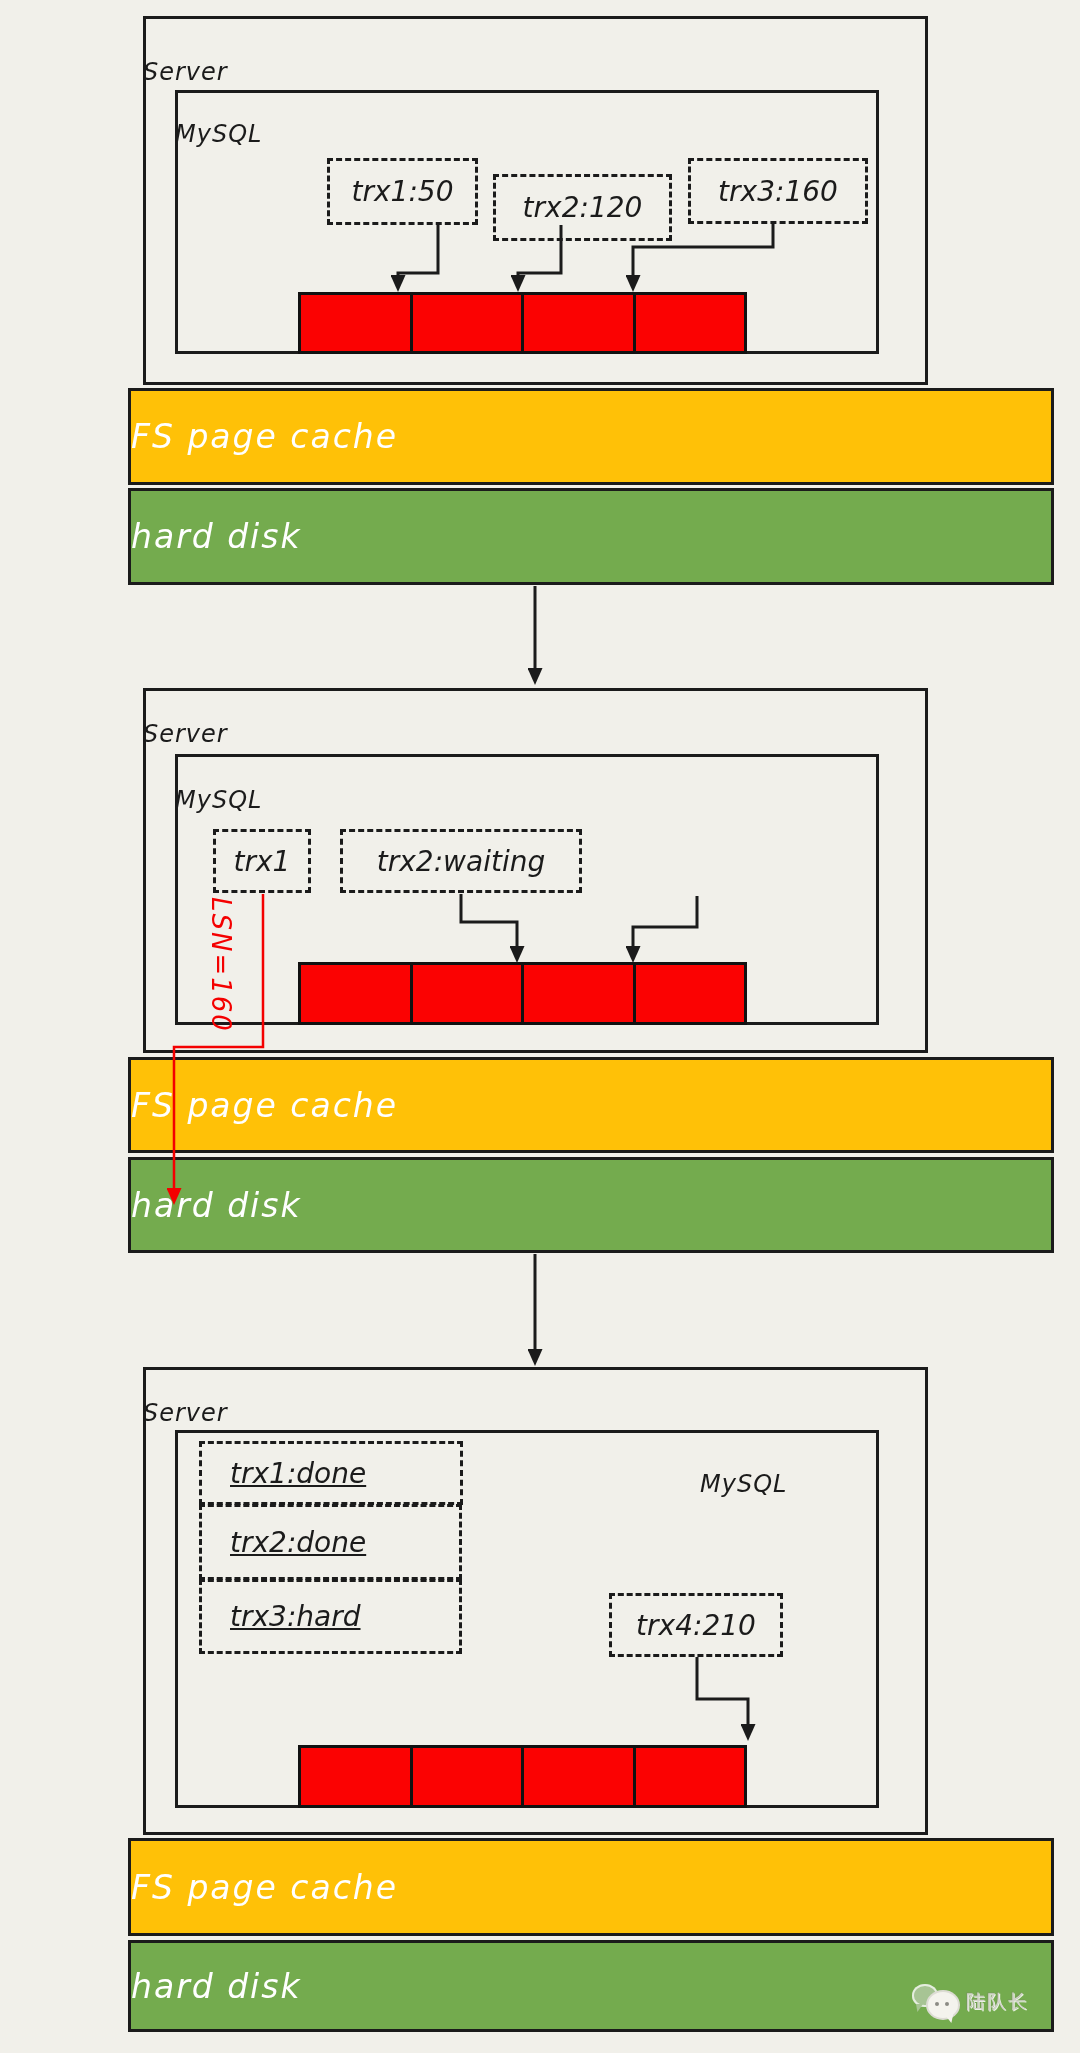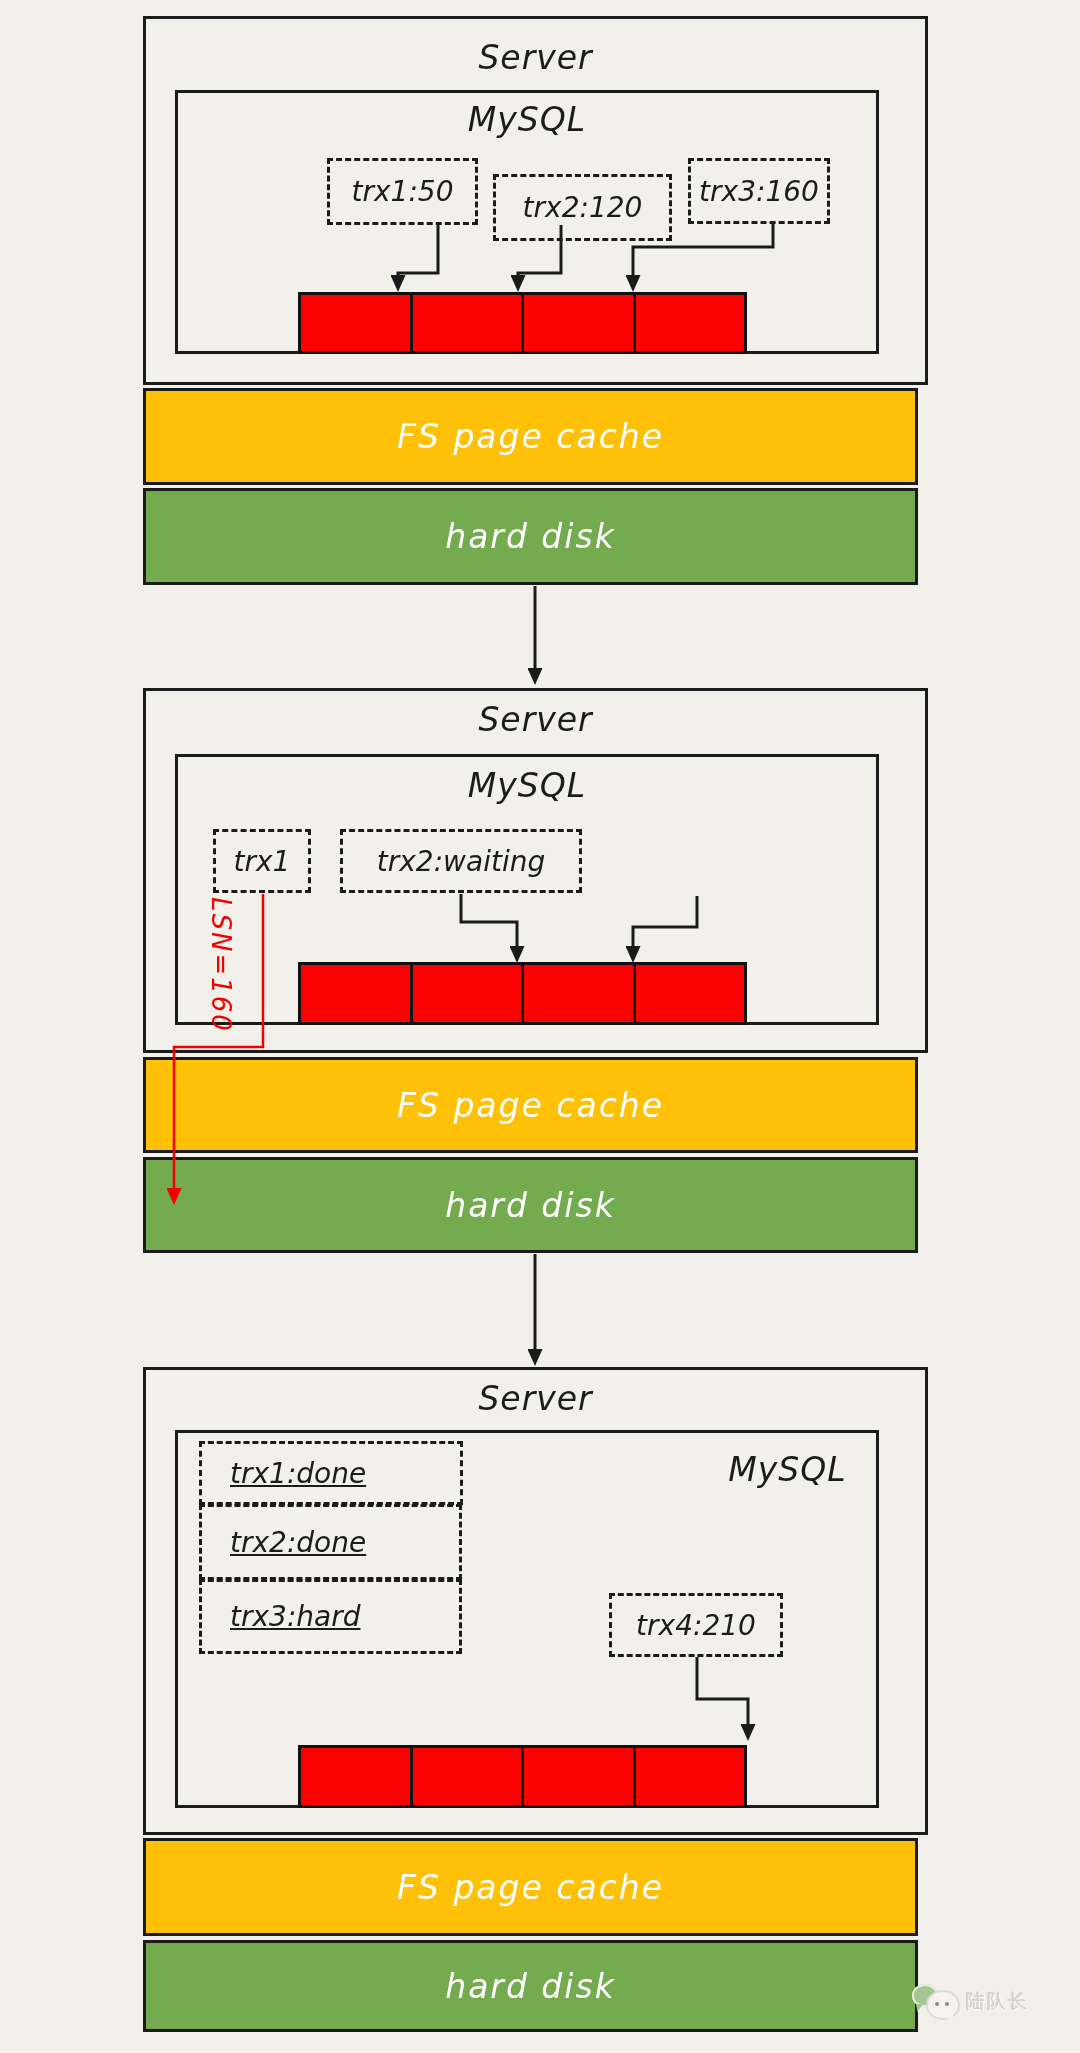--- a/index.html
+++ b/index.html
@@ -7,38 +7,38 @@
     --yellow:#ffc107; --green:#74ab4e; --bar_text:#ffffff;
     --bg:#f1f0ea; --watermark:#d3d2cb;
   }
   html,body{margin:0;padding:0;background:var(--bg);}
   .canvas{
     position:relative;width:1080px;height:2053px;background:var(--bg);
     font-family:"DejaVu Sans",sans-serif;color:var(--line);overflow:hidden;
   }
   .box{position:absolute;border:3px solid var(--line);box-sizing:border-box;background:transparent;}
   .title{
-    position:absolute;text-align:center;font-size:33px;font-style:italic;
-    letter-spacing:1px;color:var(--line);white-space:nowrap;
+    position:absolute;text-align:left;font-size:24px;font-style:italic;
+    letter-spacing:1px;color:var(--line);white-space:nowrap;margin-top:20px;
   }
   .dashedbox{
     position:absolute;border:3px dashed var(--line);box-sizing:border-box;
     display:flex;align-items:center;justify-content:center;
     font-size:28px;font-style:italic;white-space:nowrap;background:transparent;
   }
   .dashedbox.leftalign{justify-content:flex-start;padding-left:28px;text-decoration:underline;}
   .redbar{
     position:absolute;display:flex;box-sizing:border-box;
     border:3px solid #111;background:var(--red);
   }
   .redbar .cell{flex:1 1 0;}
   .redbar .cell + .cell{border-left:3px solid #111;}
   .bar{
-    position:absolute;left:143px;width:775px;box-sizing:border-box;
-    border:3px solid var(--line);display:flex;align-items:center;justify-content:center;
+    position:absolute;left:128px;width:926px;box-sizing:border-box;
+    border:3px solid var(--line);display:flex;align-items:center;
     color:var(--bar_text);font-size:33px;font-style:italic;letter-spacing:2px;
   }
   .bar.fs{background:var(--yellow);}
   .bar.hd{background:var(--green);font-style:italic;}
   .lsn{
     position:absolute;writing-mode:vertical-rl;font-size:26px;font-style:italic;
     color:var(--accent_red);letter-spacing:2px;white-space:nowrap;
   }
   svg.overlay{position:absolute;left:0;top:0;pointer-events:none;}
   .watermark{
@@ -68,21 +68,21 @@
 <div class="canvas">
 
   <div class="box" style="left:143px;top:16px;width:785px;height:369px;"></div>
   <div class="title" style="left:143px;top:38px;width:785px;">Server</div>
 
   <div class="box" style="left:175px;top:90px;width:704px;height:264px;"></div>
   <div class="title" style="left:175px;top:100px;width:704px;">MySQL</div>
 
   <div class="dashedbox" style="left:327px;top:158px;width:151px;height:67px;text-align:center;">trx1:50</div>
   <div class="dashedbox" style="left:493px;top:174px;width:179px;height:67px;">trx2:120</div>
-  <div class="dashedbox" style="left:688px;top:158px;width:142px;height:66px;">trx3:160</div>
+  <div class="dashedbox" style="left:688px;top:158px;width:180px;height:66px;">trx3:160</div>
 
   <div class="redbar" style="left:298px;top:292px;width:449px;height:62px;">
       <div class="cell"></div>
       <div class="cell"></div>
       <div class="cell"></div>
       <div class="cell"></div>
     </div>
 
   <div class="bar fs" style="top:388px;height:97px;">
       <span>FS page cache</span>

